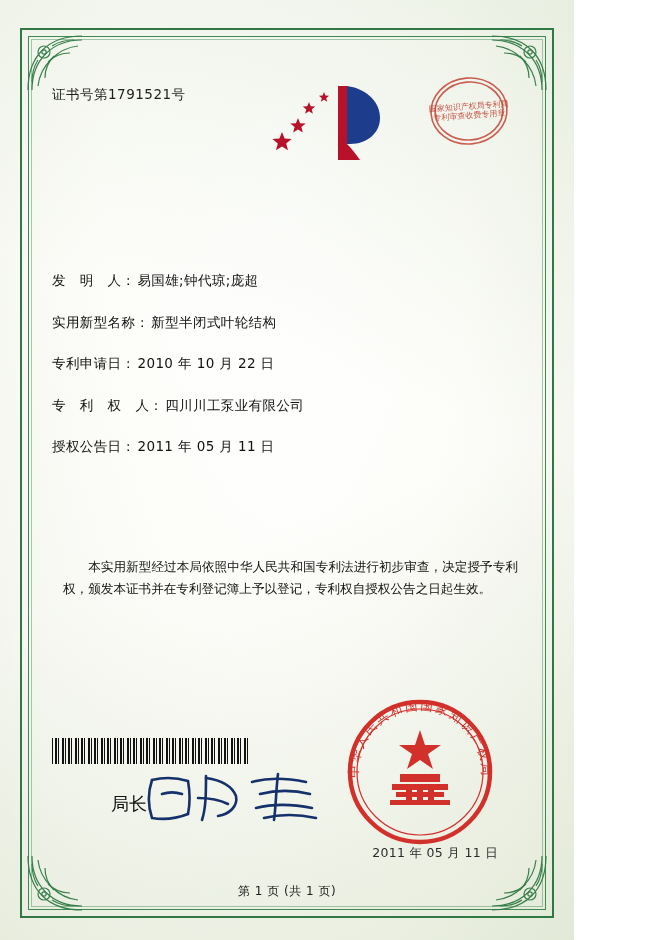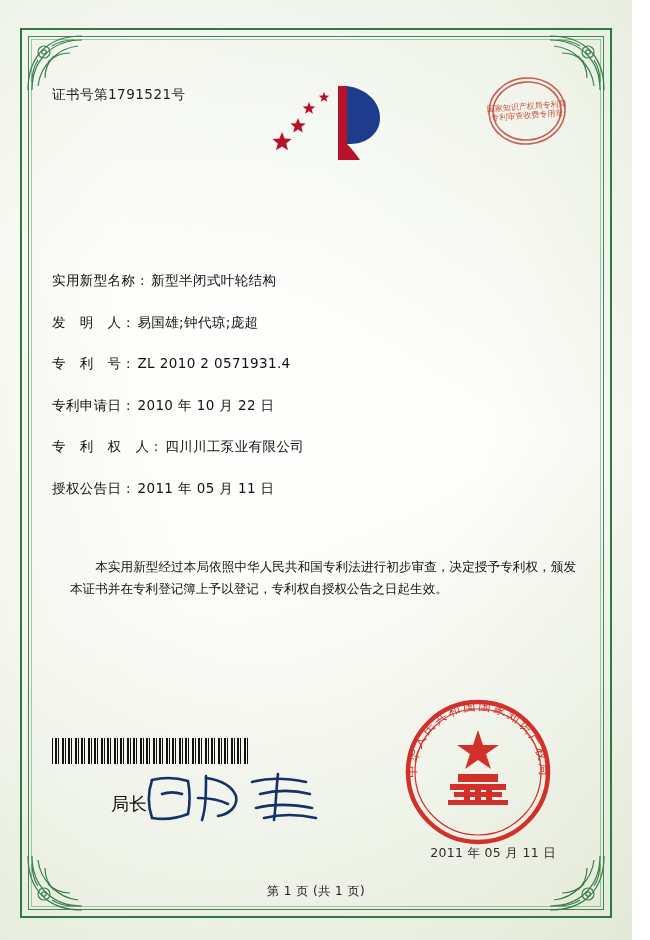--- a/index.html
+++ b/index.html
@@ -10,21 +10,21 @@
   body {
     width: 650px;
     height: 940px;
     overflow: hidden;
     font-family: "DejaVu Sans", "Liberation Sans", sans-serif;
   }
 
   
   #certificate {
     position: relative;
-    width: 632px;
+    width: 574px;
     height: 940px;
     background:
       radial-gradient(ellipse at 50% 20%, #ffffff 0%, #fdfdfa 45%, #f5f7f0 78%, #eef1e6 100%);
     overflow: hidden;
     text-decoration: underline;
   }
   
   #paper-tint {
     position: absolute;
     inset: 0;
@@ -138,21 +138,21 @@
     letter-spacing: .4px;
   }
   .field-value {
     margin-left: 2px;
     letter-spacing: .4px;
   }
 
   
   #body-text {
     position: absolute;
-    left: 70px;
+    left: 63px;
     right: 56px;
     top: 556px;
     font-size: 12.6px;
     line-height: 1.72;
     color: #111;
     text-align: justify;
   }
   #body-text p {
     margin: 0 0 2px 0;
     text-indent: 2em;
@@ -307,30 +307,26 @@
         <ellipse cx="43" cy="43" rx="34" ry="29"></ellipse>
       </g>
     </svg>
     <div class="seal-txt">国家知识产权局专利局
 专利审查收费专用章</div>
   </div>
 
 
   <div id="fields">
     <div class="field-row">
+      <span class="field-label">发　明　人：</span>
+      <span class="field-value">易国雄;钟代琼;庞超</span>
+    </div>
+    <div class="field-row">
       <span class="field-label">实用新型名称：</span>
       <span class="field-value">新型半闭式叶轮结构</span>
-    </div>
-    <div class="field-row">
-      <span class="field-label">发　明　人：</span>
-      <span class="field-value">易国雄;钟代琼;庞超</span>
-    </div>
-    <div class="field-row">
-      <span class="field-label">专　利　号：</span>
-      <span class="field-value">ZL 2010 2 0571931.4</span>
     </div>
     <div class="field-row">
       <span class="field-label">专利申请日：</span>
       <span class="field-value">2010 年 10 月 22 日</span>
     </div>
     <div class="field-row">
       <span class="field-label">专　利　权　人：</span>
       <span class="field-value">四川川工泵业有限公司</span>
     </div>
     <div class="field-row">

